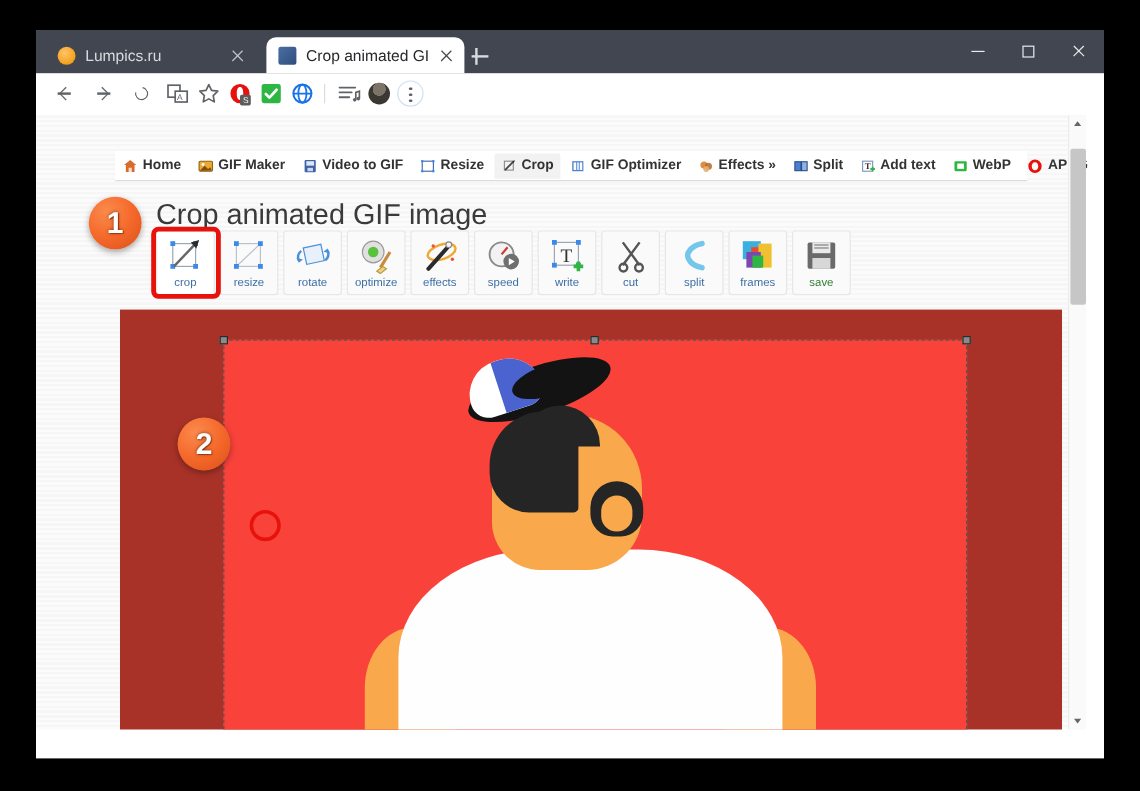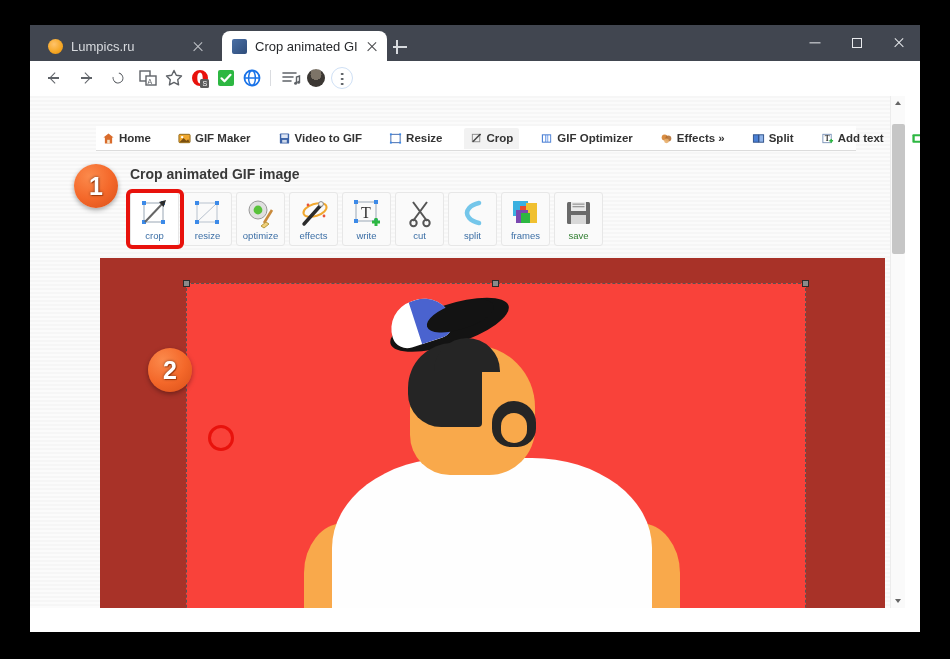--- a/index.html
+++ b/index.html
@@ -204,37 +204,37 @@
     width: 875px; height: 100%;
     background:
       repeating-linear-gradient(0deg, #fbfbfb 0 2px, #f6f6f6 2px 4px);
     background-color: #fafafa;
   }
 
   
   #ezgif-nav {
     position: absolute; left: 66px; top: 30px;
     width: 760px; height: 25px;
-    display: flex; align-items: center; gap: 15px;
+    display: flex; align-items: center; gap: 2px;
     border-bottom: 1px solid #dcdcdc;
     background: #fff;
   }
   .navitem {
     display: flex; align-items: center; gap: 4px;
     font-size: 11.5px; font-weight: bold; color: #333;
     padding: 4px 6px; white-space: nowrap;
     border-radius: 2px 2px 0 0;
   }
   .navitem.current { background: #f2f2f2; }
   .navicon { width: 13px; height: 13px; flex: 0 0 13px; position: relative; }
 
   
   #page-heading {
     position: absolute; left: 100px; top: 70px;
-    font-size: 14px; color: #3a3a3a; font-weight: bold;
+    font-size: 24px; color: #3a3a3a; font-weight: normal;
     white-space: nowrap;
   }
 
   
   #tools {
     position: absolute; left: 100px; top: 96px;
     display: flex; gap: 4px;
   }
   .tool {
     width: 49px; height: 54px;
@@ -675,20 +675,32 @@
               <path d="M7 24L25 7" stroke="#b8c2ce" stroke-width="1"></path>
               <rect x="4" y="4" width="4" height="4" fill="#3c8ae8"></rect>
               <rect x="24" y="4" width="4" height="4" fill="#3c8ae8"></rect>
               <rect x="4" y="23" width="4" height="4" fill="#3c8ae8"></rect>
               <rect x="24" y="23" width="4" height="4" fill="#3c8ae8"></rect>
             </svg>
           </span>
           <span class="tlabel">resize</span>
         </div>
 
+        <div class="tool">
+          <span class="glyph">
+            <svg viewBox="0 0 34 32" width="34" height="32">
+              <rect x="10" y="8" width="15" height="14" fill="#e8f1fb" stroke="#4a90d9" transform="rotate(-12 17 15)"></rect>
+              <path d="M5 20a7 7 0 012-8" stroke="#4a90d9" stroke-width="2" fill="none"></path>
+              <path d="M3 18l2 4 3.5-2.8z" fill="#4a90d9"></path>
+              <path d="M29 12a7 7 0 01-2 8" stroke="#4a90d9" stroke-width="2" fill="none"></path>
+              <path d="M31 14l-2-4-3.5 2.8z" fill="#4a90d9"></path>
+            </svg>
+          </span>
+          <span class="tlabel">rotate</span>
+        </div>
 
         <div class="tool">
           <span class="glyph">
             <svg viewBox="0 0 34 32" width="34" height="32">
               <circle cx="14" cy="13" r="9" fill="#e0e0e0" stroke="#9a9a9a"></circle>
               <circle cx="14" cy="13" r="4.4" fill="#58c23a"></circle>
               <path d="M20 26l8-13" stroke="#c98a3c" stroke-width="2.6"></path>
               <path d="M17 29l5-4 3 2-5 4z" fill="#f0d07a" stroke="#b89a40"></path>
             </svg>
           </span>
@@ -701,20 +713,31 @@
               <ellipse cx="18" cy="13" rx="12" ry="6" fill="none" stroke="#f0a830" stroke-width="2" transform="rotate(-18 18 13)"></ellipse>
               <path d="M7 27L24 8" stroke="#2b2b2b" stroke-width="3.4" stroke-linecap="round"></path>
               <circle cx="24" cy="7" r="2.4" fill="#f5f5f5" stroke="#888"></circle>
               <circle cx="11" cy="8" r="1.4" fill="#e8533a"></circle>
               <circle cx="27" cy="19" r="1.4" fill="#e8533a"></circle>
             </svg>
           </span>
           <span class="tlabel">effects</span>
         </div>
 
+        <div class="tool">
+          <span class="glyph">
+            <svg viewBox="0 0 34 32" width="34" height="32">
+              <circle cx="15" cy="15" r="10" fill="#f2f2f2" stroke="#8a8a8a" stroke-width="1.6"></circle>
+              <path d="M15 15L20 9" stroke="#d03a2a" stroke-width="1.8"></path>
+              <circle cx="23" cy="21" r="6.5" fill="#6f6f6f"></circle>
+              <path d="M21 18l5 3-5 3z" fill="#fff"></path>
+            </svg>
+          </span>
+          <span class="tlabel">speed</span>
+        </div>
 
         <div class="tool">
           <span class="glyph">
             <svg viewBox="0 0 34 32" width="34" height="32">
               <rect x="6" y="5" width="20" height="19" fill="none" stroke="#9aa7b5"></rect>
               <text x="11" y="21" font-size="16" fill="#333" font-family="Liberation Serif">T</text>
               <rect x="4" y="3" width="4" height="4" fill="#3c8ae8"></rect>
               <rect x="24" y="3" width="4" height="4" fill="#3c8ae8"></rect>
               <rect x="4" y="22" width="4" height="4" fill="#3c8ae8"></rect>
               <rect x="24" y="22" width="4" height="4" fill="#3c8ae8"></rect>

